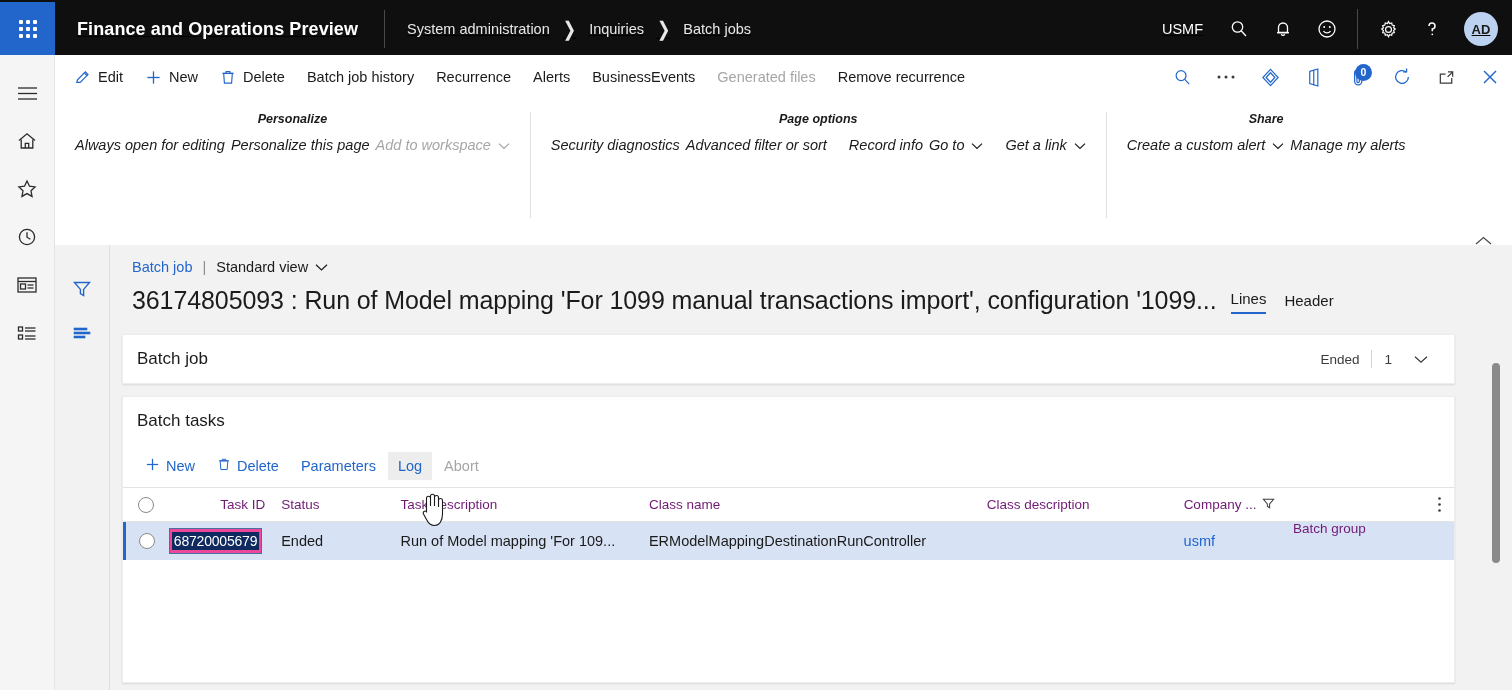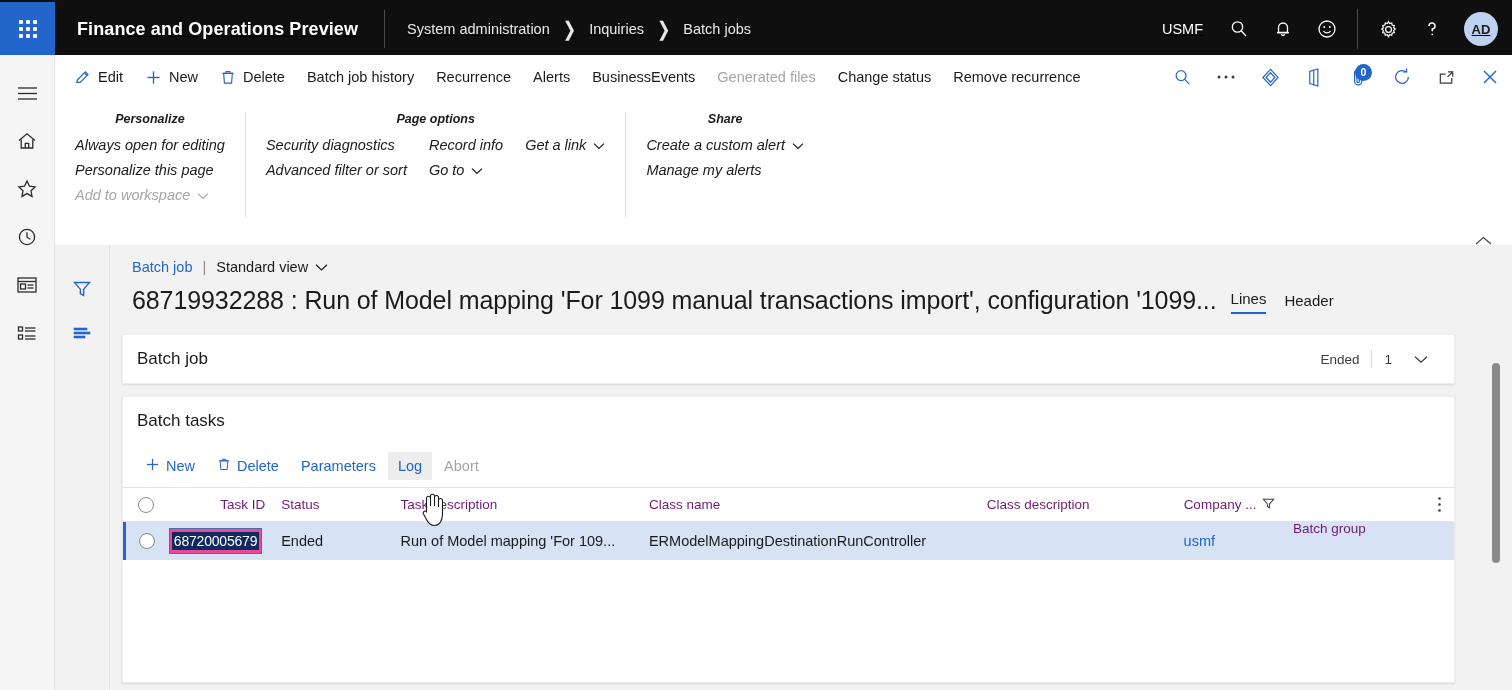--- a/index.html
+++ b/index.html
@@ -103,21 +103,21 @@
     position: absolute; top: 100px; left: 55px; width: 1457px; height: 130px;
     background: #ffffff; display: flex; padding-top: 12px; font-style: italic;
   }
   .grp { position: relative; padding: 0 20px; height: 106px; }
   .grp-sep { width: 1px; background: #e0e0e0; height: 106px; align-self: flex-start; }
   .grp-title {
     font-size: 12.5px; font-weight: bold; color: #1b1b1b;
     text-align: center; margin-bottom: 10px;
   }
   .grp-cols { display: flex; gap: 22px; }
-  .grp-col { display: flex; flex-direction: column; gap: 6px; }
+  .grp-col { display: flex; flex-direction: row; gap: 6px; }
   .grp-item {
     font-size: 14.5px; color: #1b1b1b; cursor: pointer; white-space: nowrap;
     display: flex; align-items: center; gap: 7px; line-height: 19px;
   }
   .grp-item.disabled { color: #a6a6a6; cursor: default; }
   .chev { display:inline-block; }
 
   .collapse-arrow {
     position: absolute; right: 12px; top: 228px; width: 34px; height: 26px;
     display: flex; align-items: center; justify-content: center;
@@ -381,21 +381,20 @@
         <path d="M6 4.6 V2.7 h4 V4.6"></path>
       </svg>
     </span>
     <span>Delete</span>
   </div>
   <div class="ap-btn">Batch job history</div>
   <div class="ap-btn">Recurrence</div>
   <div class="ap-btn">Alerts</div>
   <div class="ap-btn">BusinessEvents</div>
   <div class="ap-btn disabled">Generated files</div>
-  <div class="ap-btn">Change status</div>
   <div class="ap-btn">Remove recurrence</div>
 
   <div class="ap-right">
     <div class="ap-ricon">
       <svg width="19" height="19" viewBox="0 0 20 20" fill="none" stroke="currentColor" stroke-width="1.3">
         <circle cx="8.5" cy="8" r="5.2"></circle>
           <line x1="12.4" y1="12" x2="17" y2="17"></line>
       </svg>
     </div>
     <div class="ap-ricon dark">
@@ -548,21 +547,21 @@
         <span>Standard view</span>
         <span class="chev">
           <svg width="13" height="9" viewBox="0 0 13 9" fill="none" stroke="currentColor" stroke-width="1.2">
               <path d="M1 1.8 L6.5 7 L12 1.8"></path>
             </svg>
         </span>
       </span>
     </div>
 
     <div class="headline">
-      <h1>68719932288 : Run of Model mapping 'For 1099 manual transactions import', configuration '1099...</h1>
+      <h1>36174805093 : Run of Model mapping 'For 1099 manual transactions import', configuration '1099...</h1>
       <div class="tabset">
         <span class="tab active">Lines</span>
         <span class="tab">Header</span>
       </div>
     </div>
 
     <div class="cards">
 
       <div class="card">
         <div class="card-head">

